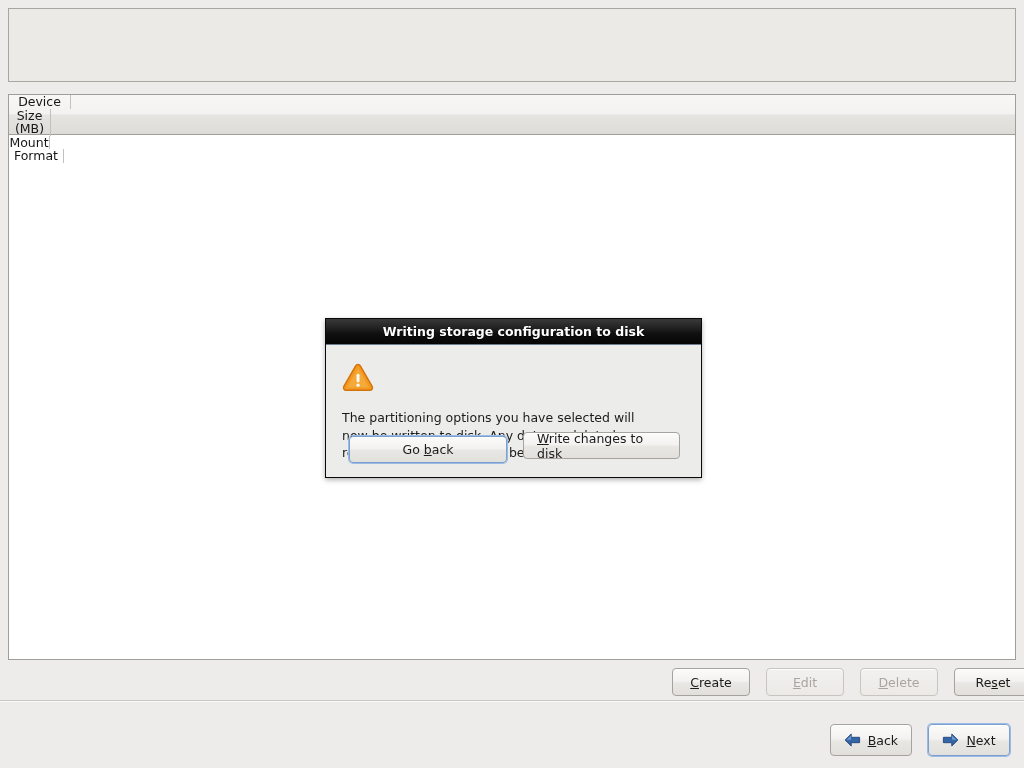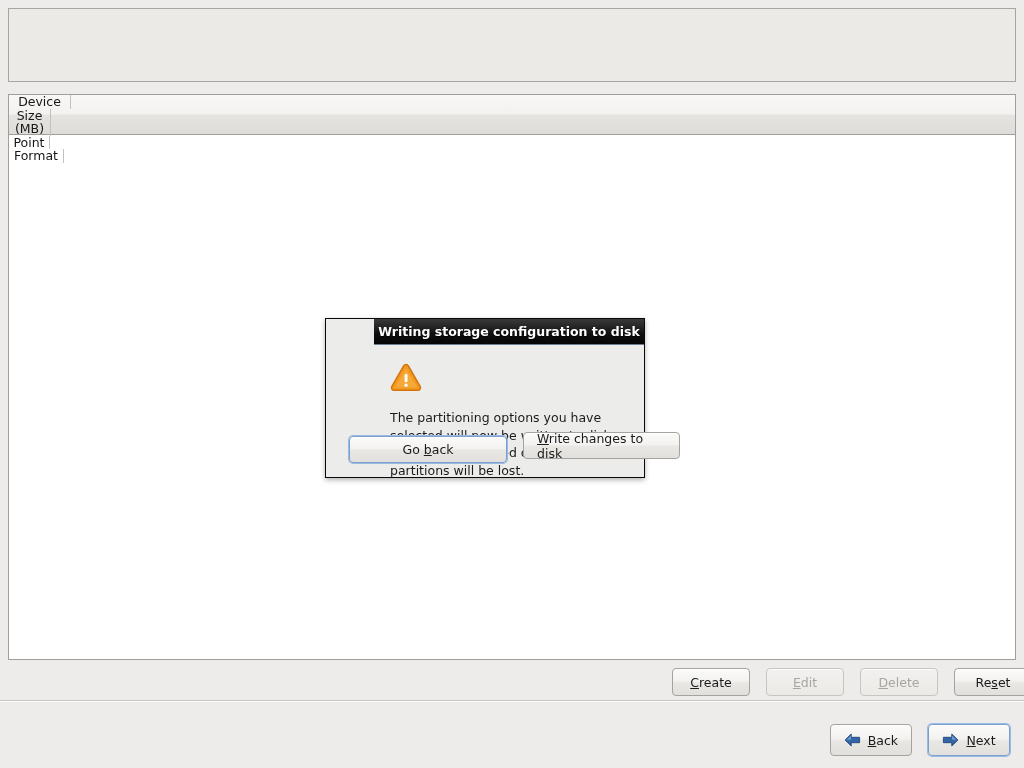--- a/index.html
+++ b/index.html
@@ -150,28 +150,27 @@
   #dialog-overlay {
     position: absolute;
     left: 0; top: 0;
     width: 1024px; height: 768px;
     pointer-events: none;
   }
   #write-storage-dialog {
     position: absolute;
     left: 325px;
     top: 318px;
-    width: 320px;
+    width: 377px;
     height: 160px;
     box-sizing: border-box;
     border: 1px solid #090909;
     background: #ececea;
     pointer-events: auto;
     box-shadow: 0 2px 5px rgba(0,0,0,0.30);
-    padding-left: 48px;
   }
   #dialog-titlebar {
     height: 26px;
     box-sizing: border-box;
     background: linear-gradient(to bottom, #3a3a3a 0%, #1d1d1d 42%, #101010 58%, #050505 100%);
     color: #ffffff;
     font-weight: bold;
     font-size: 12.5px;
     display: flex;
     align-items: center;
@@ -209,21 +208,21 @@
 </head>
 <body>
 
 <div id="drive-graph-panel"></div>
 
 <div id="partition-table">
   <div id="table-header">
     <div class="th col-device">Device</div>
     <div class="th col-size">Size
 (MB)</div>
-    <div class="th col-type">Point</div>
+    <div class="th col-type">Mount</div>
     <div class="th col-format">Format</div>
     <div class="th col-filler"></div>
   </div>
   <div id="table-body"></div>
 </div>
 
 <div id="action-button-row">
   <div class="gtk-btn" id="create-button">
     <span><span class="mn">C</span><span>reate</span></span>
   </div>

